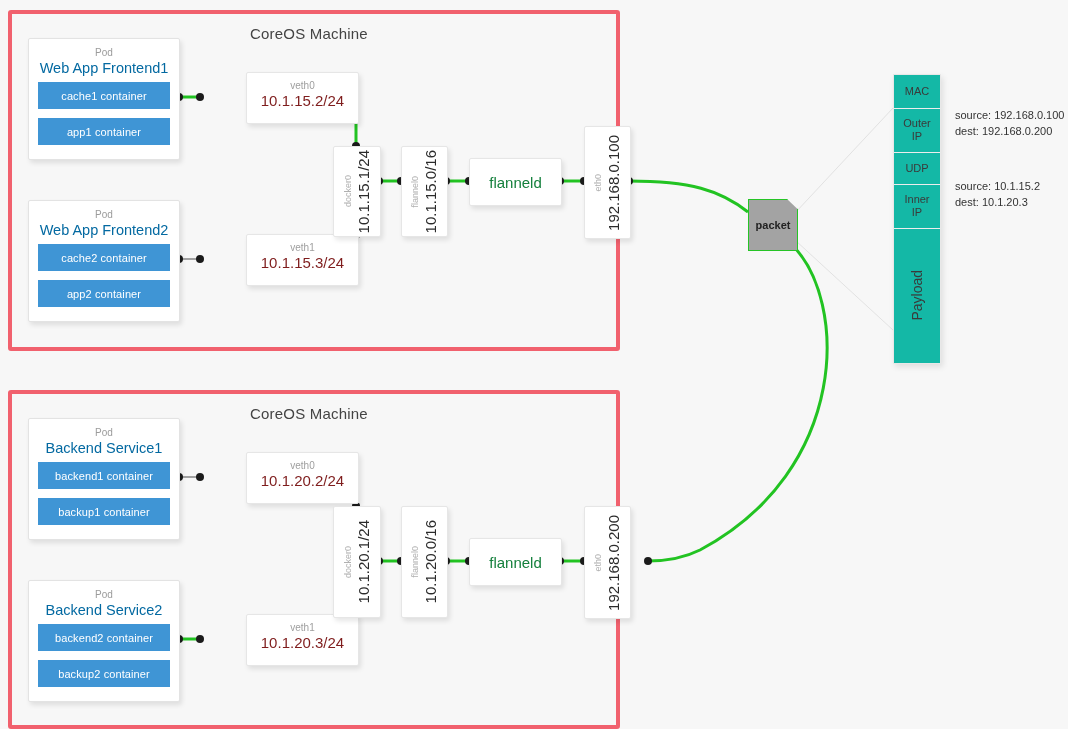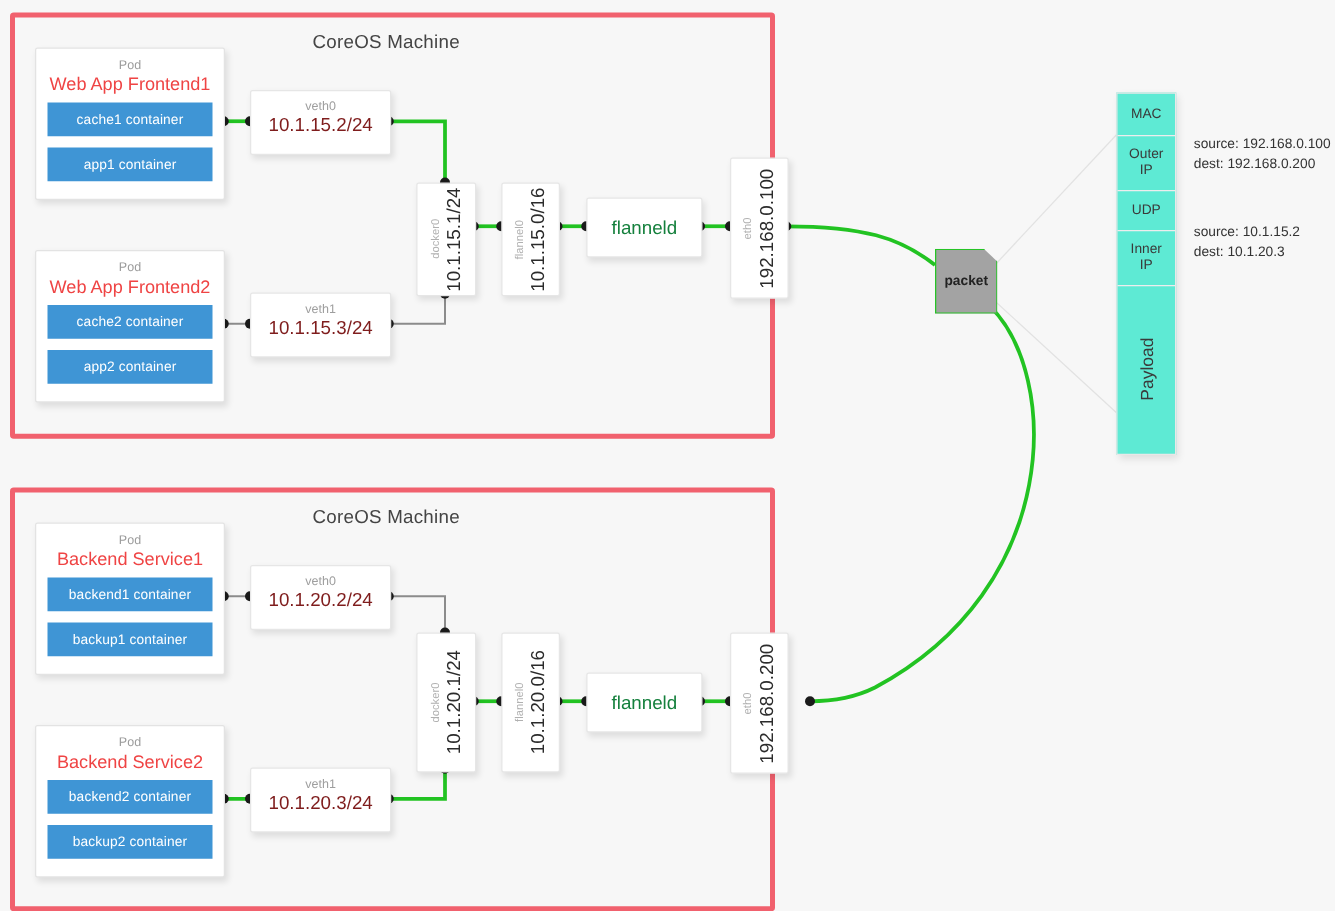--- a/index.html
+++ b/index.html
@@ -22,33 +22,33 @@
   .pod{
     position:absolute;background:#fff;border:1px solid #e3e3e3;border-radius:2px;
     box-shadow:2px 3px 5px rgba(0,0,0,.10);
   }
   .pod-kind{
     position:absolute;left:0;right:0;top:8px;text-align:center;
     font-size:10px;color:#9b9b9b;
   }
   .pod-name{
     position:absolute;left:0;right:0;top:21px;text-align:center;
-    font-size:14.5px;color:#ef4444;
+    font-size:14.5px;color:#0369a1;
   }
   .container-box{
     position:absolute;left:9px;right:9px;height:27px;background:#3f95d5;
     display:flex;align-items:center;justify-content:center;
     color:#fff;font-size:11px;letter-spacing:.1px;
   }
 
   .iface{
     position:absolute;background:#fff;border:1px solid #e6e6e6;border-radius:2px;
     box-shadow:2px 3px 5px rgba(0,0,0,.10);
   }
-  .iface-h{display:block;}
+  .iface-h{display:block;margin-left:46px;}
   .iface-h .if-kind{
     position:absolute;left:0;right:0;top:7px;text-align:center;font-size:10px;color:#9e9e9e;
   }
   .iface-h .if-addr{
     position:absolute;left:0;right:0;top:19px;text-align:center;font-size:15px;color:#7f1d1d;
   }
   .iface-v{display:block;}
   .iface-v .vwrap{
     position:absolute;inset:0;display:flex;align-items:center;justify-content:center;gap:2px;
   }
@@ -69,21 +69,21 @@
 
   .packet-note{
     position:absolute;width:48px;height:50px;
     background:#a3a3a3;border:1.5px solid #26c426;
     display:flex;align-items:center;justify-content:center;
     font-size:11px;font-weight:bold;color:#222;
     clip-path:polygon(0 0, 78% 0, 100% 20%, 100% 100%, 0 100%);
   }
 
   .pstack{
-    position:absolute;background:#5eead4;border:1px solid #e8e8e8;
+    position:absolute;background:#14b8a6;border:1px solid #e8e8e8;
     box-shadow:2px 3px 6px rgba(0,0,0,.10);
   }
   .pstack-row{
     position:absolute;left:0;right:0;border-bottom:1px solid #ededed;
     display:flex;align-items:center;justify-content:center;text-align:center;
     font-size:11px;color:#3a3a3a;line-height:1.15;
   }
   .pstack-row.last{border-bottom:none;}
   .pstack-row .vert{
     writing-mode:vertical-rl;transform:rotate(180deg);font-size:14px;color:#3a3a3a;

